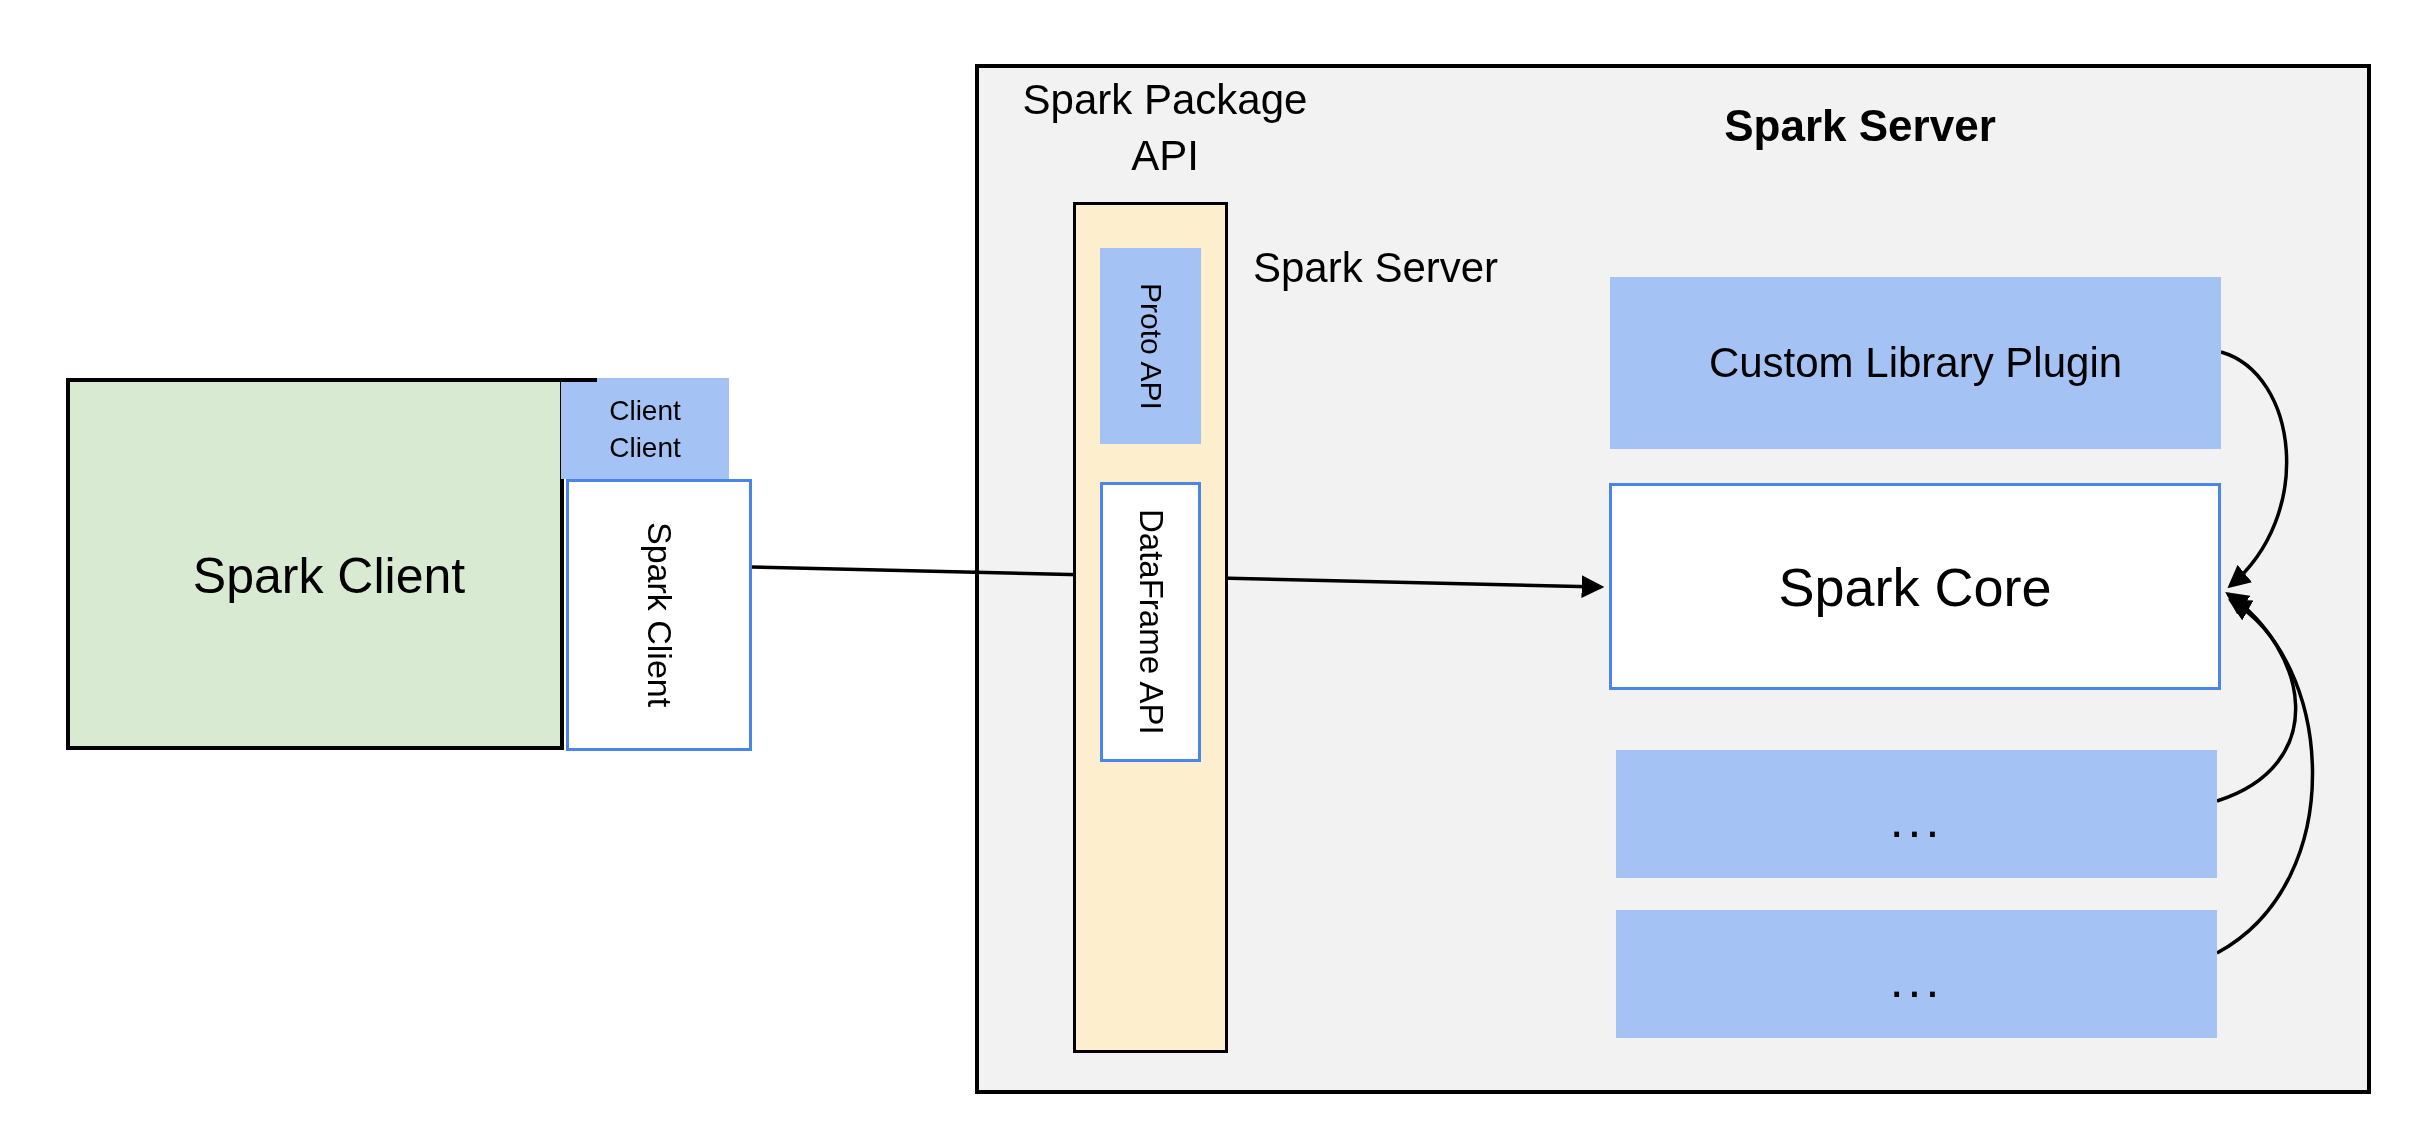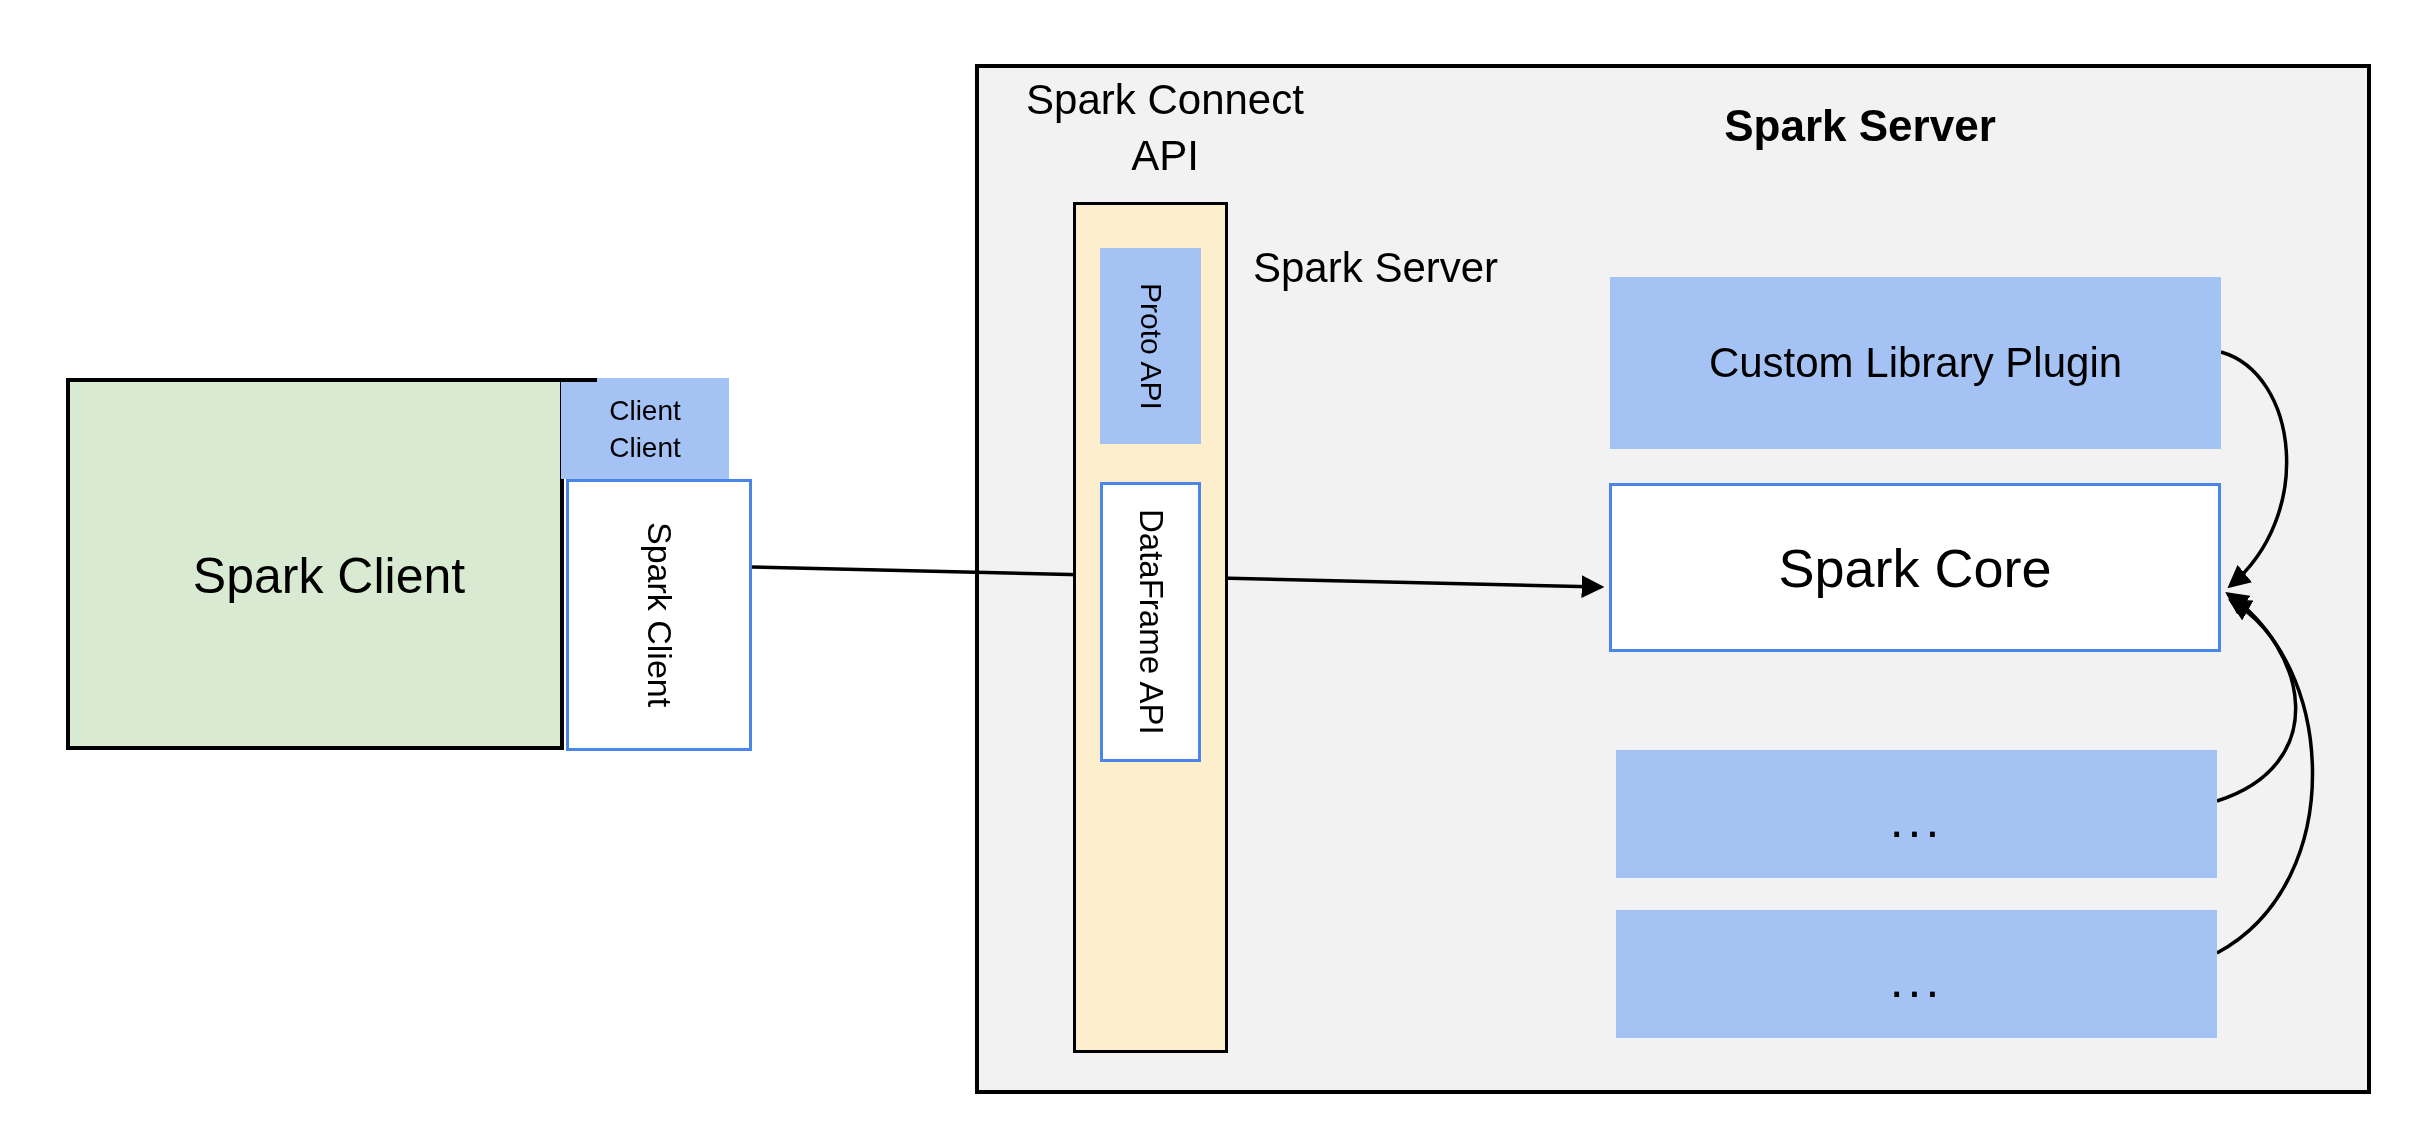--- a/index.html
+++ b/index.html
@@ -105,21 +105,21 @@
   .dataframe-box .vtext { font-size: 33px; }
 
   .plugin-box {
     left: 1610px; top: 277px;
     width: 611px; height: 172px;
     background: #a4c2f4;
     font-size: 42px;
   }
   .core-box {
     left: 1609px; top: 483px;
-    width: 612px; height: 169px;
+    width: 612px; height: 207px;
     background: #ffffff;
     border: 3px solid #4a86e8;
     font-size: 54px;
   }
   .slot-box {
     left: 1616px;
     width: 601px; height: 128px;
     background: #a4c2f4;
     font-size: 50px;
   }
@@ -187,21 +187,21 @@
       <span>Client</span>
     </div>
   </div>
   <div class="border-extension"></div>
 
   <div class="node spark-client-box">
     <span class="vtext">Spark Client</span>
   </div>
 
   <div class="free-label connect-api-label label-lines">
-    <span>Spark Connect</span>
+    <span>Spark Package</span>
     <span>API</span>
   </div>
 
   <div class="free-label server-title">Spark Server</div>
 
   <div class="node yellow-box"></div>
 
   <div class="node proto-box">
     <span class="vtext">Proto API</span>
   </div>

